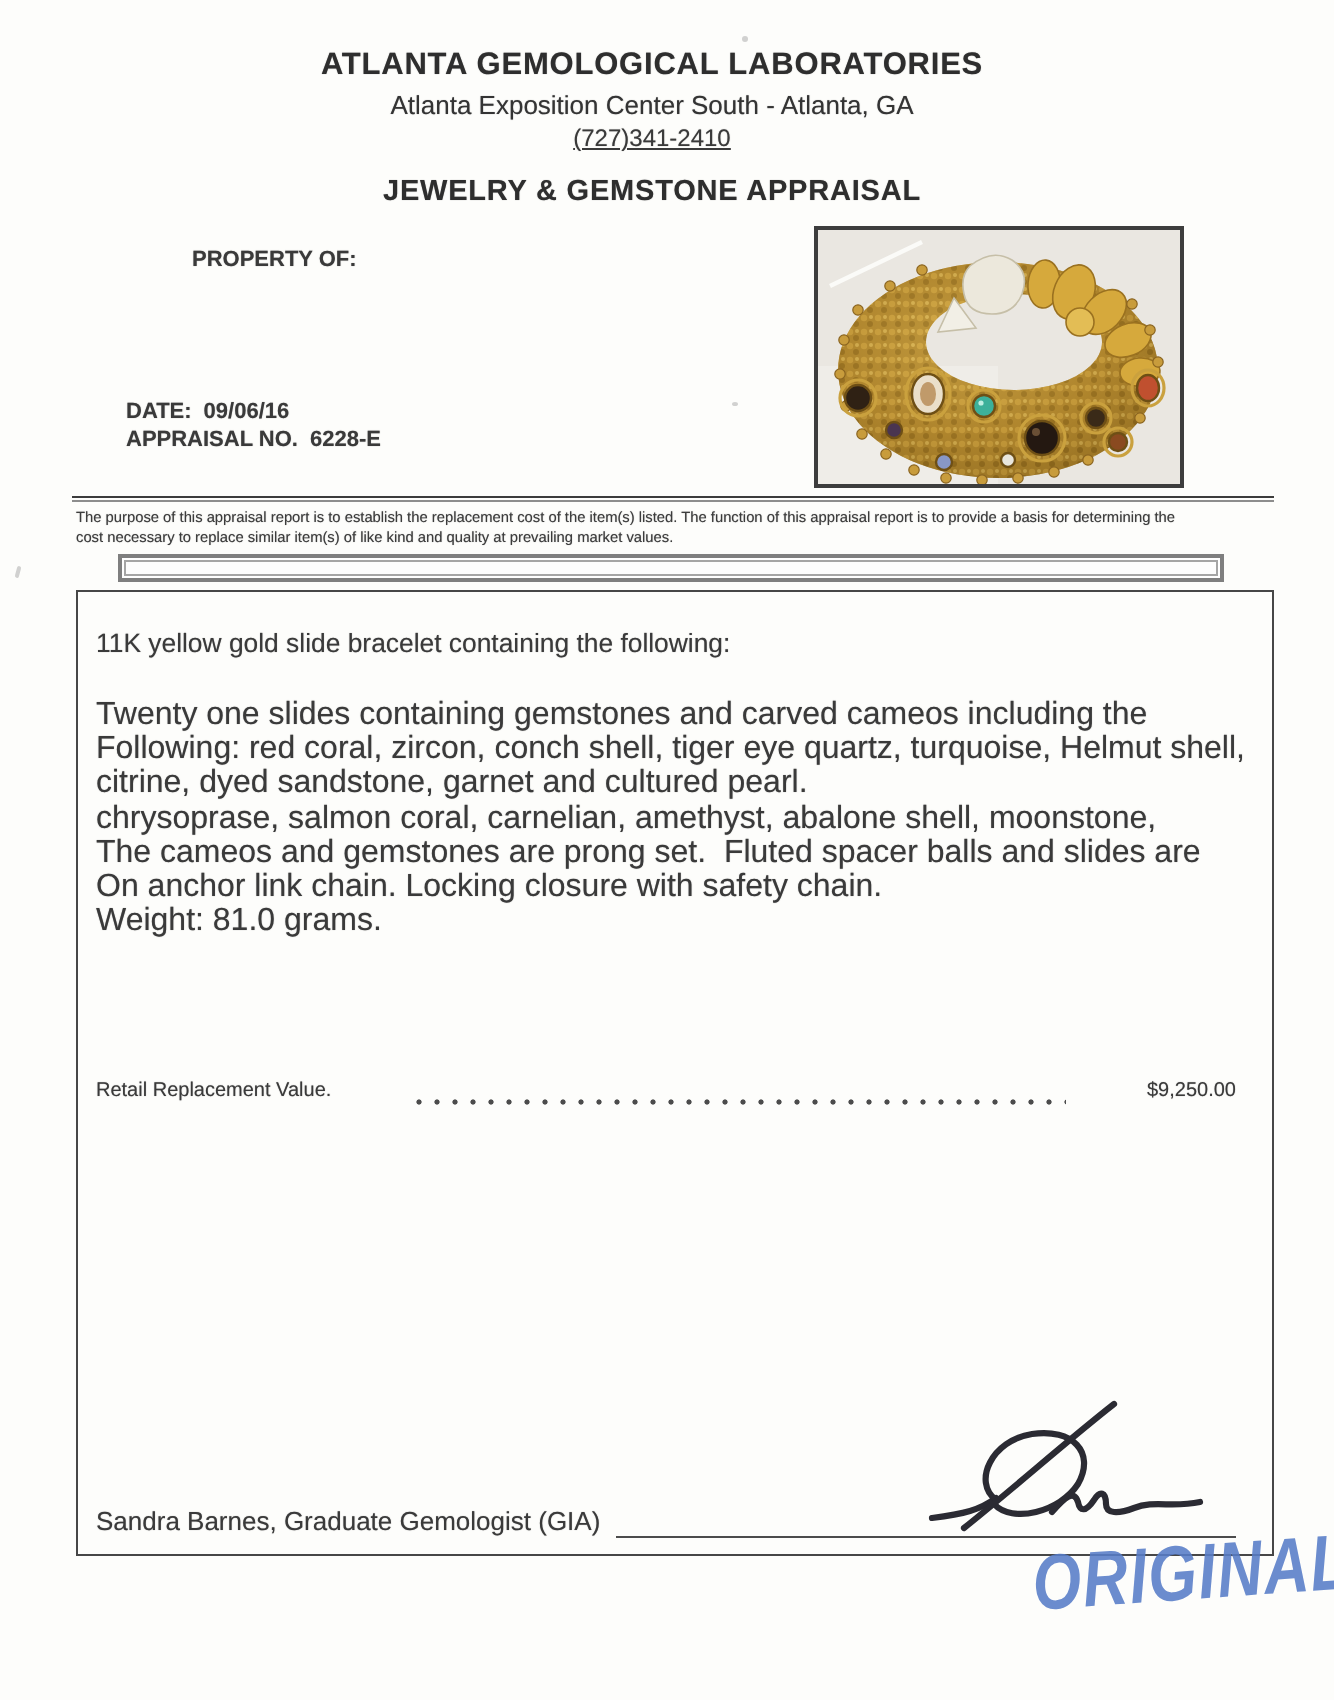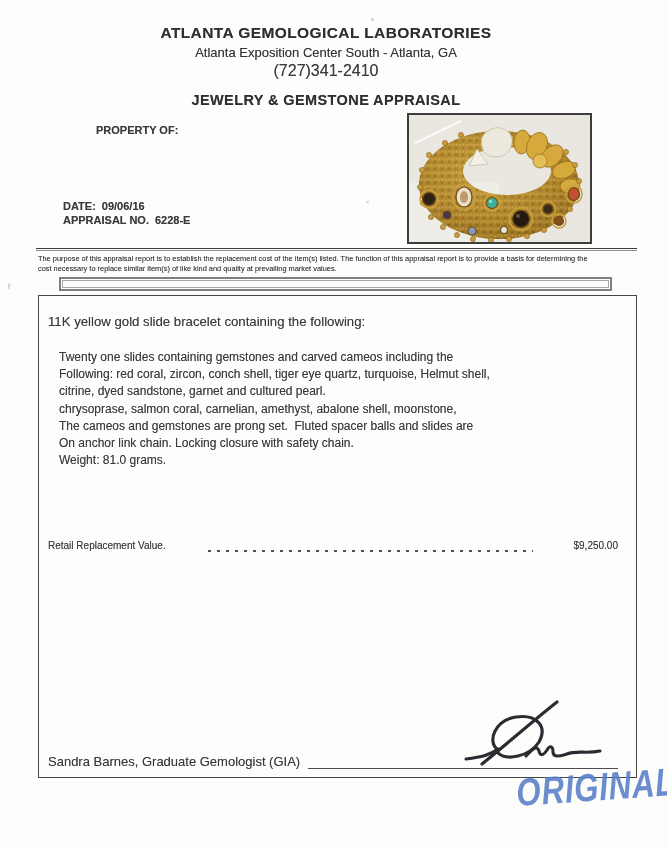--- a/index.html
+++ b/index.html
@@ -11,21 +11,21 @@
     font-family: "Liberation Sans", sans-serif;
     color: #3a3a3a;
     overflow: hidden;
   }
   .scan-text { text-shadow: 0 0 .5px rgba(70,70,70,.55); }
 
   
   .header { position: absolute; left: 0; top: 0; width: 652px; text-align: center; }
   .org-name { margin-top: 24px; font-size: 15.5px; font-weight: bold; letter-spacing: .4px; color: #2e2e2e; }
   .org-address { margin-top: 3px; font-size: 13px; color: #343434; }
-  .org-phone { margin-top: 2px; font-size: 16px; color: #3a3a3a; }
+  .org-phone { margin-top: 2px; font-size: 12px; color: #3a3a3a; text-decoration: underline; }
   .doc-title { margin-top: 12px; font-size: 14.5px; font-weight: bold; letter-spacing: .4px; color: #2e2e2e; }
 
   
   .property-of { position: absolute; left: 63px; top: 124px; font-size: 11px; font-weight: bold; padding-left: 33px; }
   .date-line { position: absolute; left: 63px; top: 200px; font-size: 11px; font-weight: bold; }
   .appr-line { position: absolute; left: 63px; top: 214px; font-size: 11px; font-weight: bold; }
   .meta-value { margin-left: 6px; font-weight: bold; }
 
   
   .photo {
@@ -47,36 +47,36 @@
     border: 2px solid #7f7f7f; box-sizing: border-box; background: #fff;
   }
   .blank-box-inner { margin: 1px; height: 6px; border: 1px solid #a5a5a5; background: #fdfdfd; }
 
   
   .main-box {
     position: absolute; left: 38px; top: 295px; width: 599px; height: 483px;
     border: 1.5px solid #474747; box-sizing: border-box; background: transparent;
   }
   .intro { position: absolute; left: 48px; top: 314px; font-size: 13.2px; white-space: pre; }
-  .desc { position: absolute; left: 59px; top: 349px; font-size: 12px; line-height: 17.2px; }
+  .desc { position: absolute; left: 48px; top: 349px; font-size: 16px; line-height: 17.2px; }
   .desc div { white-space: pre; }
 
   .value-row {
     position: absolute; left: 48px; top: 540px; width: 570px;
     display: flex; align-items: flex-start; font-size: 10px; gap: 36px;
   }
   .leader {
     flex: 1; height: 13px; margin: 0 5px 1px 3px;
     background-image: radial-gradient(circle, #4c4c4c 1.1px, rgba(0,0,0,0) 1.5px);
     background-size: 9px 4px; background-repeat: repeat-x; background-position: 0 bottom;
   }
 
   .sig-row {
     position: absolute; left: 48px; top: 753px; width: 570px;
-    display: flex; align-items: center; font-size: 13px;
+    display: flex; align-items: flex-start; font-size: 13px;
   }
   .sig-line { flex: 1; margin-left: 8px; height: 15px; border-bottom: 1.3px solid #4c4c4c; }
   .signature-svg { position: absolute; left: 462px; top: 698px; width: 145px; height: 72px; }
 
   
   .stamp {
     position: absolute; left: 518px; top: 771px;
     font-size: 39px; font-weight: bold; font-style: italic;
     letter-spacing: 1px; color: #587dc8; opacity: .88;
     transform: rotate(-4deg) scaleX(.8); transform-origin: left bottom;

